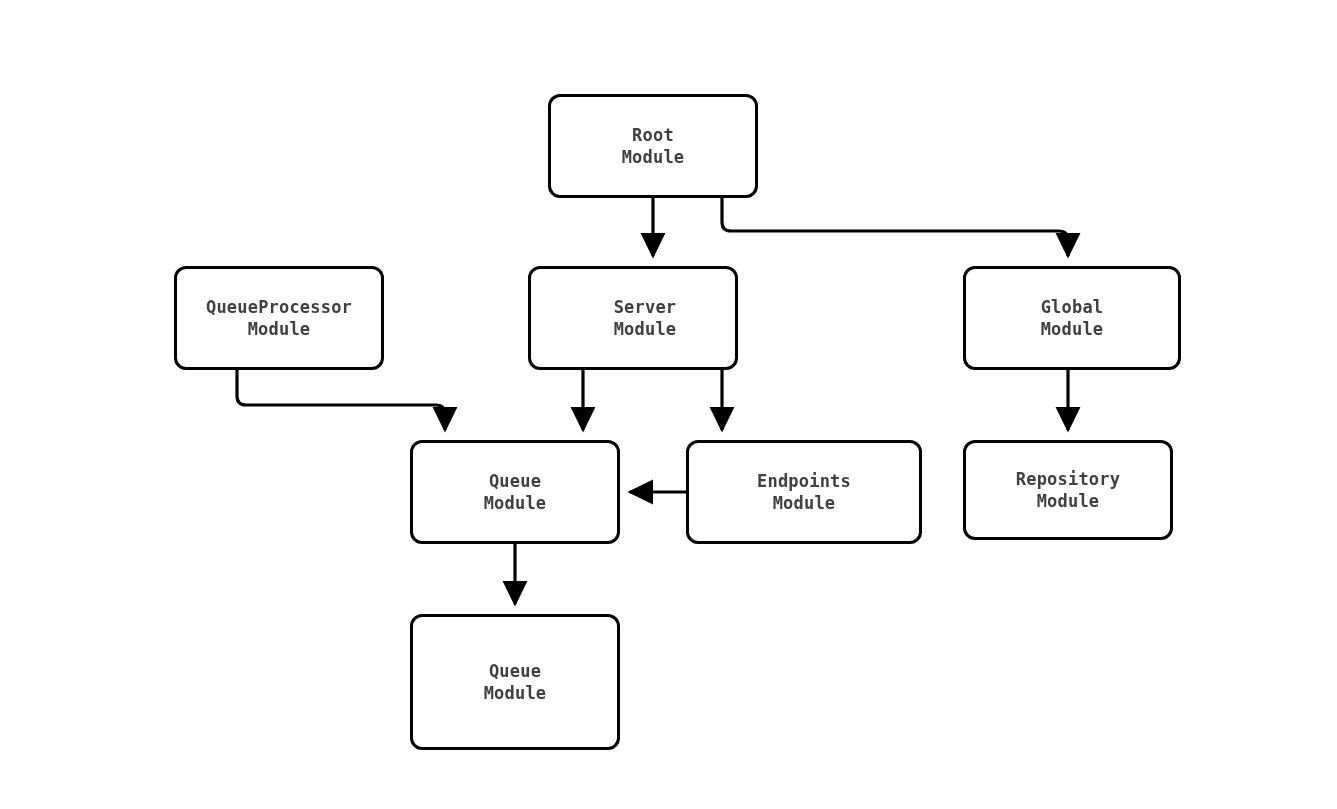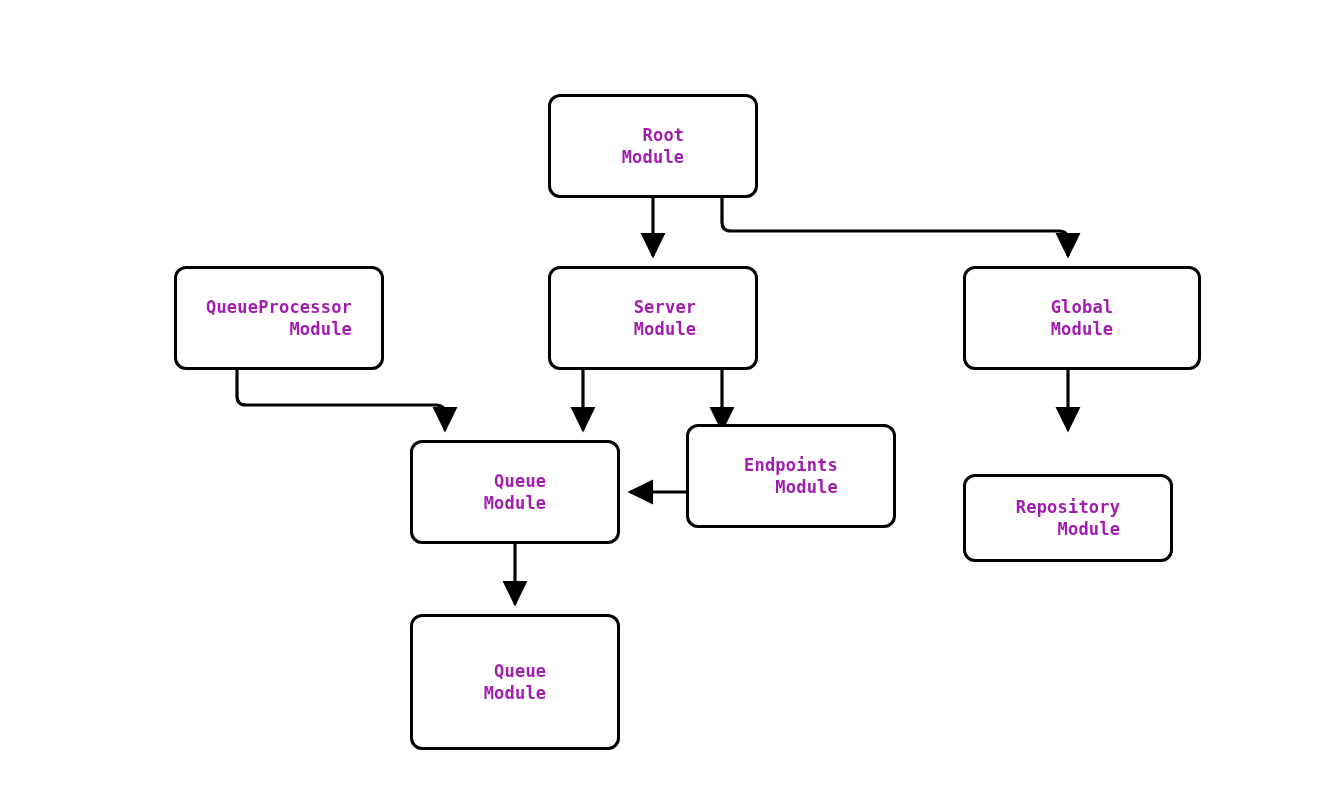--- a/index.html
+++ b/index.html
@@ -32,22 +32,22 @@
     display: flex;
     align-items: center;
     justify-content: center;
     z-index: 2;
   }
   .node-label {
     font-family: "DejaVu Sans Mono", "Liberation Mono", monospace;
     font-size: 17px;
     font-weight: 700;
     line-height: 22px;
-    color: #a21caf;
-    text-align: right;
+    color: #404040;
+    text-align: center;
     white-space: pre;
     letter-spacing: 0.2px;
     user-select: none;
   }
 </style>
 </head>
 <body>
 
 <div id="canvas">
 
@@ -82,41 +82,41 @@
   <div class="node-box" style="left:548px; top:94px; width:210px; height:104px;">
     <span class="node-label">Root
 Module</span>
   </div>
 
   <div class="node-box" style="left:133px; top:266px; width:210px; height:104px;margin-left:41px;">
     <span class="node-label">QueueProcessor
 Module</span>
   </div>
 
-  <div class="node-box" style="left:548px; top:266px; width:210px; height:104px;padding-left:24px;">
+  <div class="node-box" style="left:528px; top:266px; width:210px; height:104px;padding-left:24px;">
     <span class="node-label">Server
 Module</span>
   </div>
 
-  <div class="node-box" style="left:963px; top:266px; width:238px; height:104px;">
+  <div class="node-box" style="left:963px; top:266px; width:218px; height:104px;">
     <span class="node-label">Global
 Module</span>
   </div>
 
   <div class="node-box" style="left:410px; top:440px; width:210px; height:104px;">
     <span class="node-label">Queue
 Module</span>
   </div>
 
-  <div class="node-box" style="left:686px; top:424px; width:210px; height:104px;">
+  <div class="node-box" style="left:686px; top:440px; width:236px; height:104px;">
     <span class="node-label">Endpoints
 Module</span>
   </div>
 
-  <div class="node-box" style="left:963px; top:440px; width:210px; height:88px;margin-top:34px;">
+  <div class="node-box" style="left:963px; top:440px; width:210px; height:100px;">
     <span class="node-label">Repository
 Module</span>
   </div>
 
   <div class="node-box" style="left:410px; top:614px; width:210px; height:136px;">
     <span class="node-label">Queue
 Module</span>
   </div>
 
 </div>

